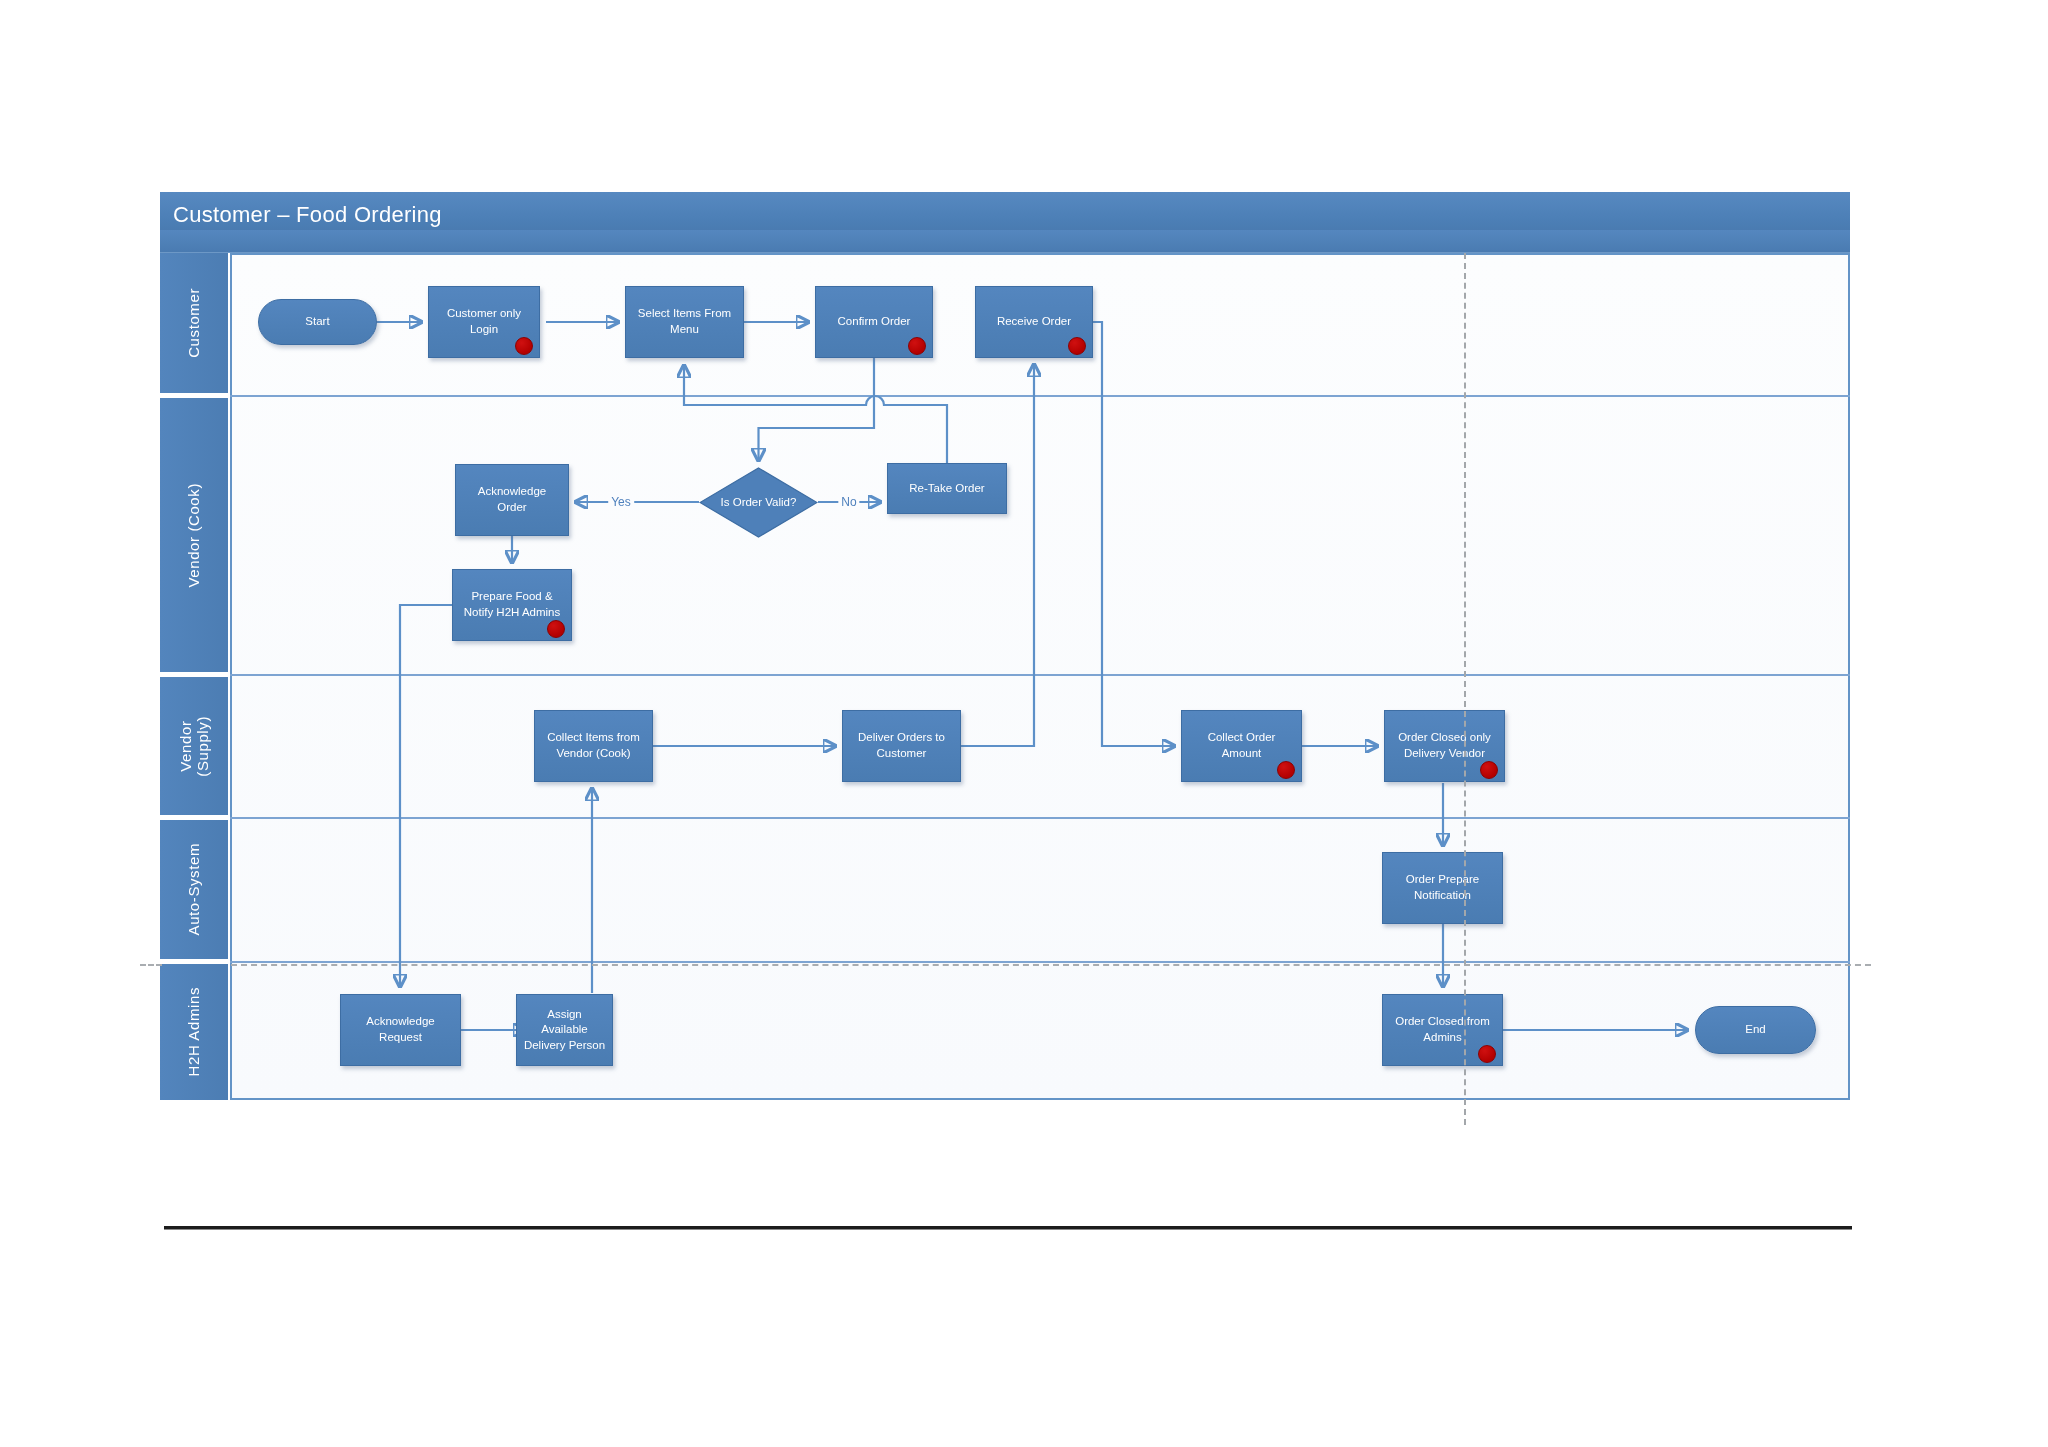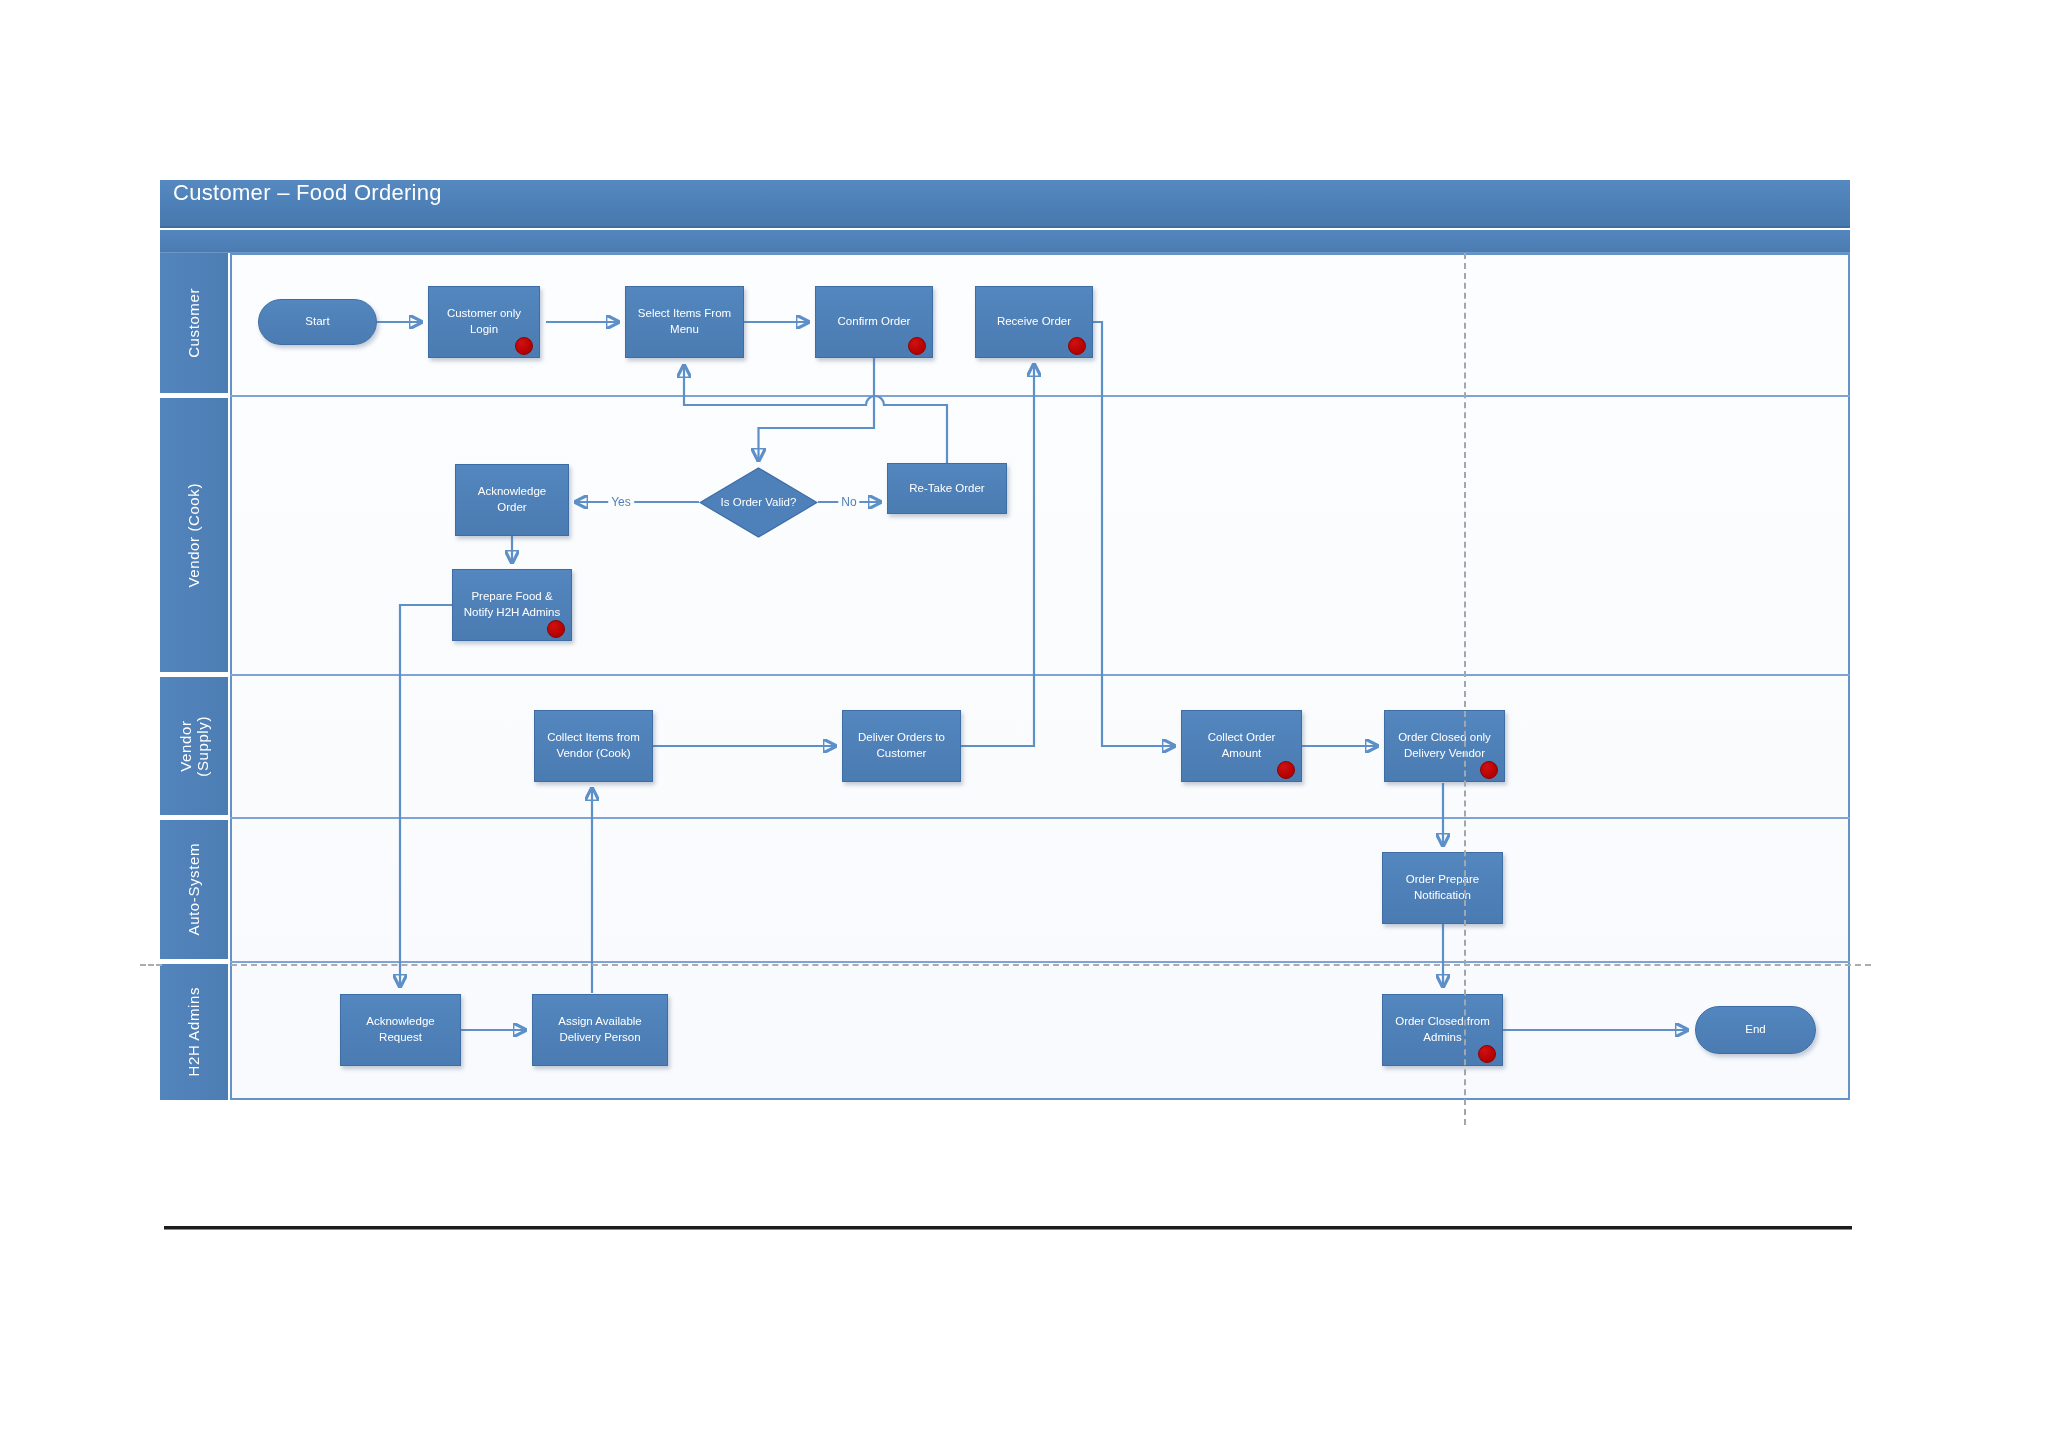--- a/index.html
+++ b/index.html
@@ -2,24 +2,24 @@
 <html><head>
 <meta charset="utf-8">
 <style>
   html,body{margin:0;padding:0;background:#ffffff;}
   .page{
     position:relative;width:2048px;height:1447px;background:#ffffff;
     font-family:"Liberation Sans", sans-serif;overflow:hidden;
   }
   
   .title-bar{
-    position:absolute;left:160px;top:180px;width:1690px;height:46px;
+    position:absolute;left:160px;top:192px;width:1690px;height:46px;
     background:linear-gradient(180deg,#5789c1 0%,#4c7fb6 60%,#4878ad 100%);
     border-bottom:2px solid #3e6da0;
-    display:flex;align-items:flex-start;
+    display:flex;align-items:center;
   }
   .title-bar .t{
     color:#ffffff;font-size:22px;letter-spacing:.3px;padding-left:13px;white-space:nowrap;
   }
   .phase-strip{
     position:absolute;left:160px;top:230px;width:1690px;height:22px;
     background:linear-gradient(180deg,#5587bf,#4a7bb1);
     border-bottom:1px solid #6d98c6;
   }
   
@@ -216,21 +216,21 @@
       <span class="dot"></span>
     </div>
 
     <div class="node proc" style="left:1382px;top:852px;width:121px;height:72px">
       <span class="nlabel">Order Prepare Notification</span>
     </div>
 
     <div class="node proc" style="left:340px;top:994px;width:121px;height:72px">
       <span class="nlabel">Acknowledge Request</span>
     </div>
-    <div class="node proc" style="left:532px;top:994px;width:136px;height:72px">
+    <div class="node proc" style="left:516px;top:994px;width:97px;height:72px">
       <span class="nlabel">Assign Available Delivery Person</span>
     </div>
     <div class="node proc" style="left:1382px;top:994px;width:121px;height:72px">
       <span class="nlabel">Order Closed from Admins</span>
       <span class="dot"></span>
     </div>
     <div class="node term" style="left:1695px;top:1006px;width:121px;height:48px">
       <span class="nlabel">End</span>
     </div>
 

